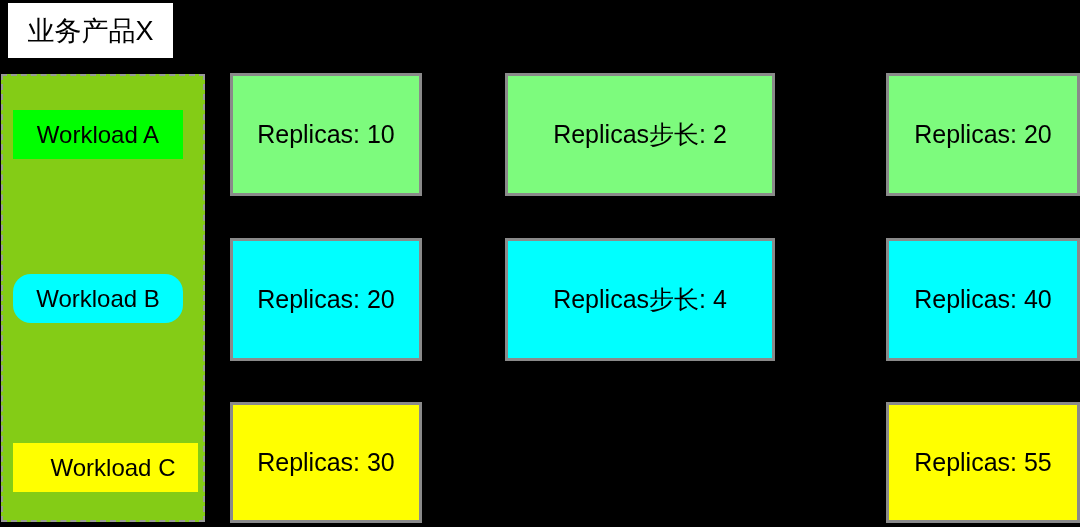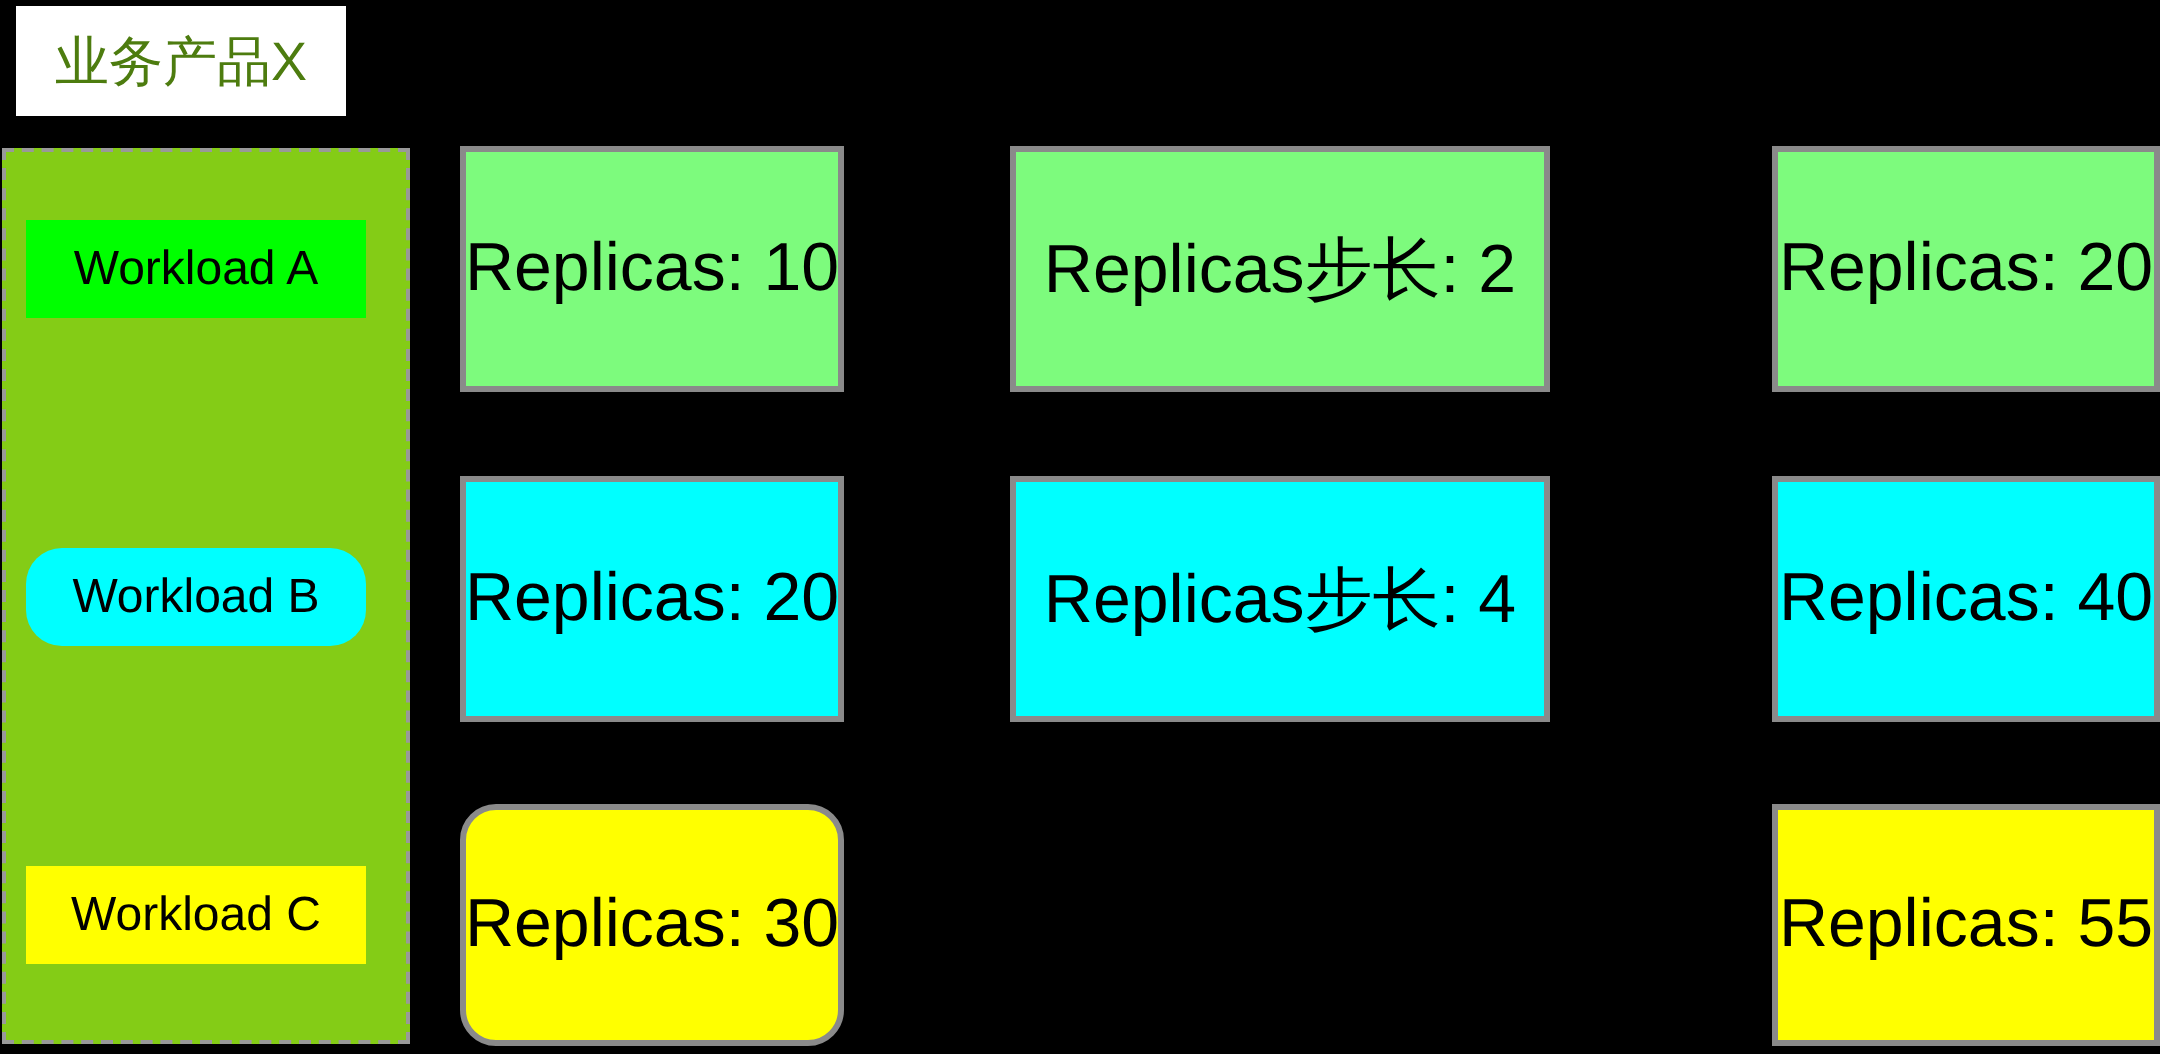--- a/index.html
+++ b/index.html
@@ -46,59 +46,59 @@
     height: 49px;
     display: flex;
     align-items: center;
     justify-content: center;
     font-size: 24px;
     color: #000000;
     white-space: nowrap;
   }
   .wl-a { top: 34px; }
   .wl-b { top: 198px; }
-  .wl-c { top: 357px; }
+  .wl-c { top: 367px; padding-left: 15px; }
 
   .cell {
     position: absolute;
     border: 3px solid #8A8A8A;
     box-sizing: border-box;
     display: flex;
     align-items: center;
     justify-content: center;
-    font-size: 34px;
+    font-size: 25px;
     color: #000000;
     white-space: nowrap;
   }
   .r0 { top: 73px;  height: 123px; }
   .r1 { top: 238px; height: 123px; }
   .r2 { top: 402px; height: 121px; }
   .c0 { left: 230px; width: 192px; }
   .c1 { left: 505px; width: 270px; }
   .c2 { left: 886px; width: 194px; }
 </style>
 </head>
 <body>
 
 <div class="stage" style="background-color: rgb(0, 0, 0);">
 
-  <div class="title-box" style="background-color: rgb(255, 255, 255); color: #4d7c0f;">
+  <div class="title-box" style="background-color: rgb(255, 255, 255); color: #000000;">
     <span>业务产品X</span>
   </div>
 
   <div class="workload-container" style="background-color: #84cc16; border-color: rgb(153, 153, 153);">
     <div class="workload-label wl-a" style="background-color: rgb(0, 255, 0);">Workload A</div>
     <div class="workload-label wl-b" style="background-color: rgb(0, 255, 255); border-radius: 18px;">Workload B</div>
     <div class="workload-label wl-c" style="background-color: rgb(255, 255, 0);">Workload C</div>
   </div>
 
   <div class="cell r0 c0" style="background-color: rgb(125, 251, 125); border-color: rgb(138, 138, 138);">Replicas: 10</div>
   <div class="cell r0 c1" style="background-color: rgb(125, 251, 125); border-color: rgb(138, 138, 138);">Replicas步长: 2</div>
   <div class="cell r0 c2" style="background-color: rgb(125, 251, 125); border-color: rgb(138, 138, 138);">Replicas: 20</div>
 
   <div class="cell r1 c0" style="background-color: rgb(0, 255, 255); border-color: rgb(138, 138, 138);">Replicas: 20</div>
   <div class="cell r1 c1" style="background-color: rgb(0, 255, 255); border-color: rgb(138, 138, 138);">Replicas步长: 4</div>
   <div class="cell r1 c2" style="background-color: rgb(0, 255, 255); border-color: rgb(138, 138, 138);">Replicas: 40</div>
 
-  <div class="cell r2 c0" style="background-color: rgb(255, 255, 0); border-color: rgb(138, 138, 138); border-radius: 18px;">Replicas: 30</div>
+  <div class="cell r2 c0" style="background-color: rgb(255, 255, 0); border-color: rgb(138, 138, 138);">Replicas: 30</div>
   <div class="cell r2 c2" style="background-color: rgb(255, 255, 0); border-color: rgb(138, 138, 138);">Replicas: 55</div>
 
 </div>
 
 </body></html>

